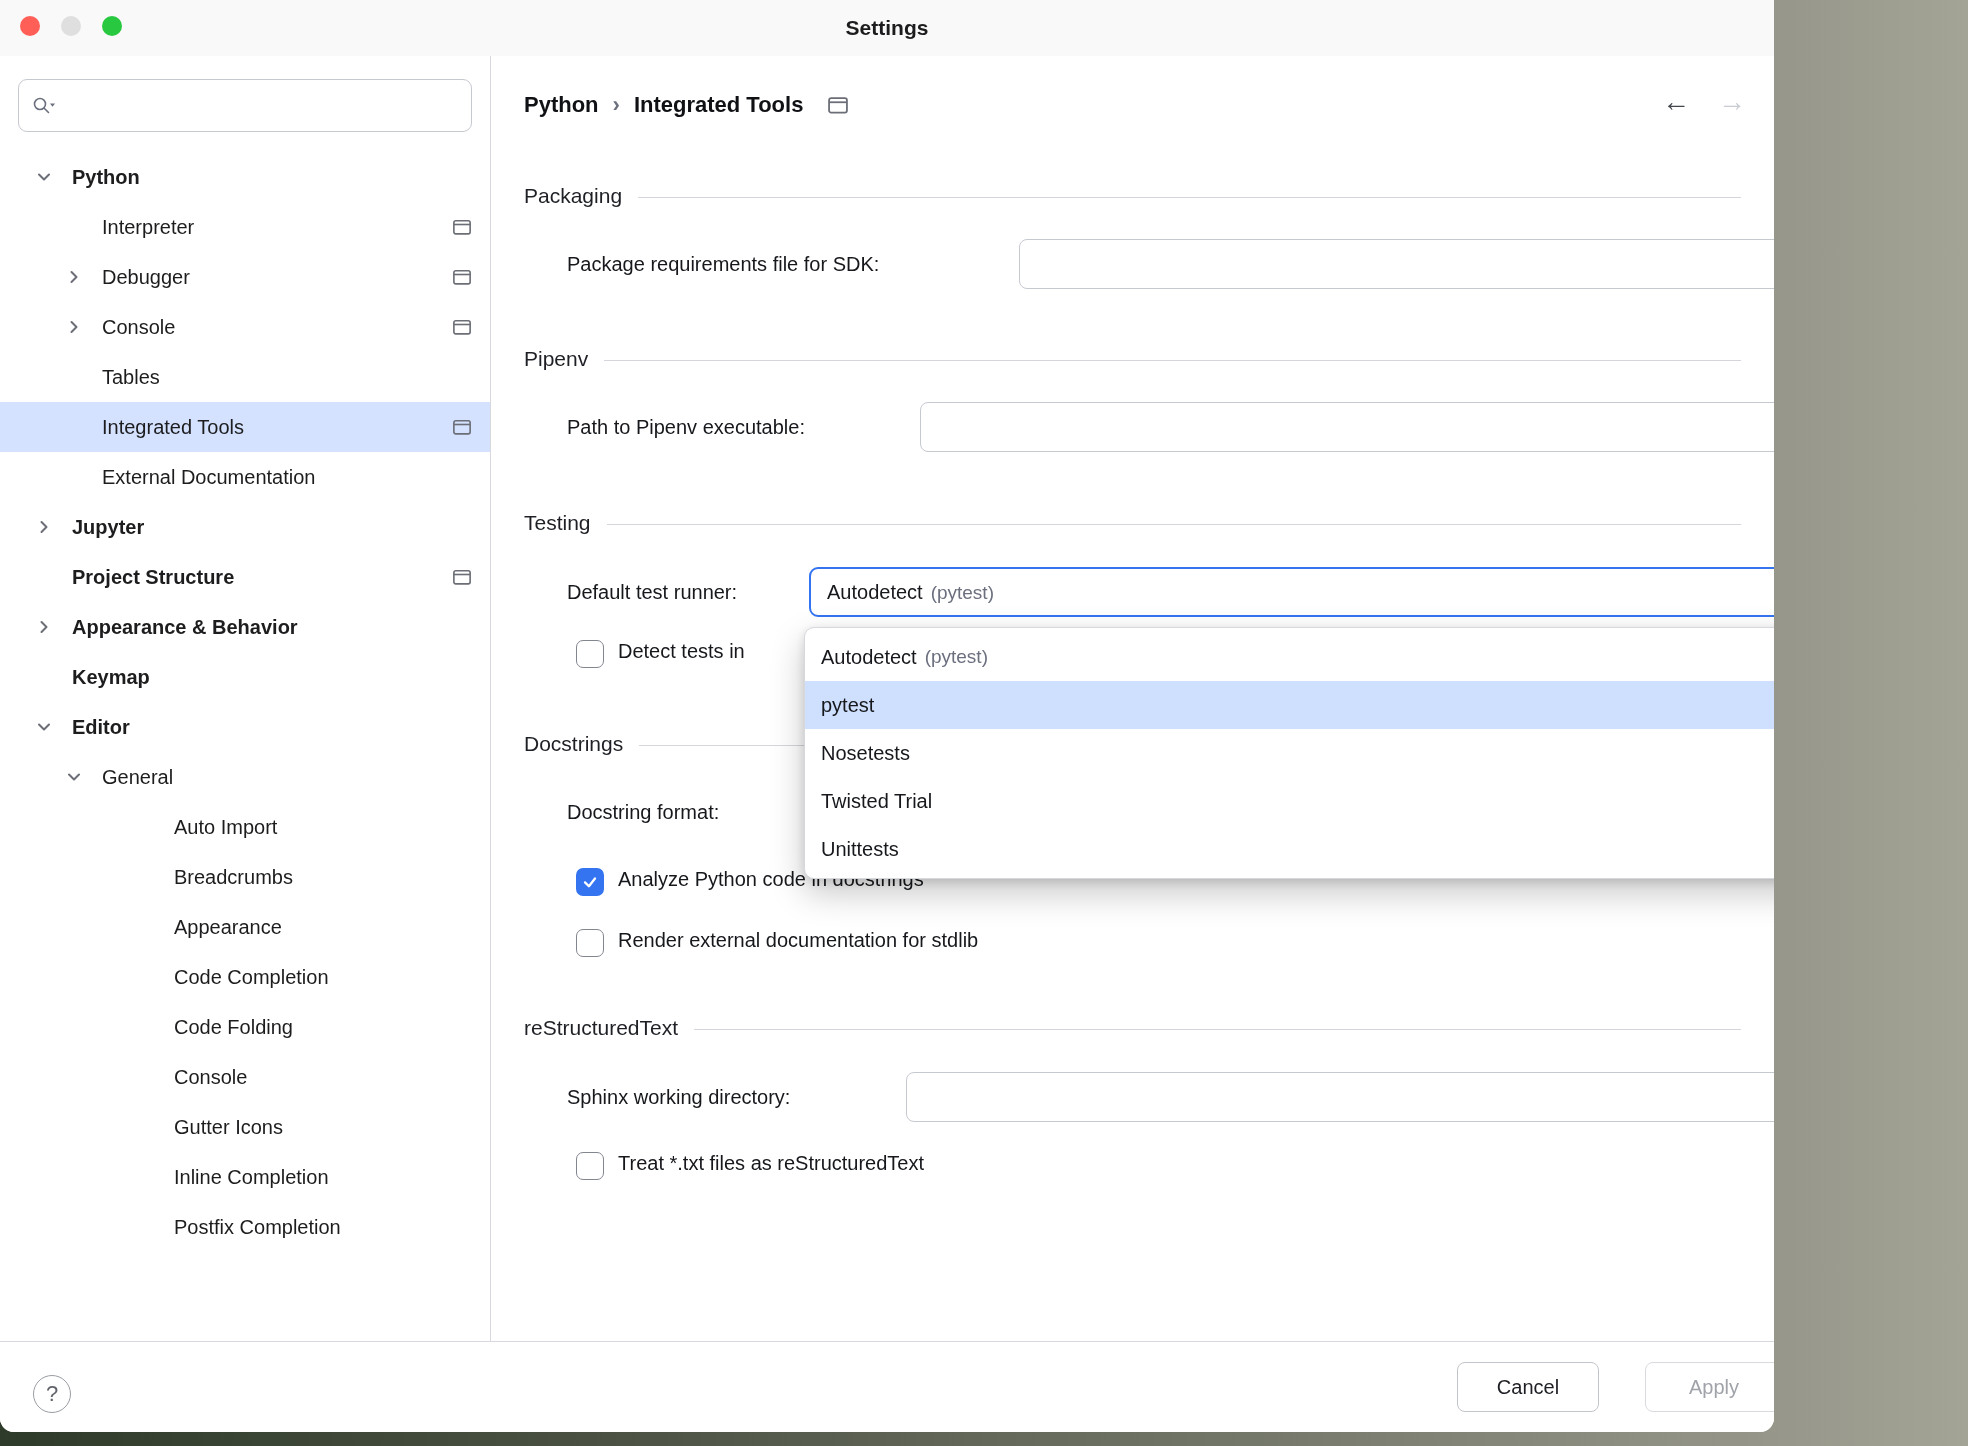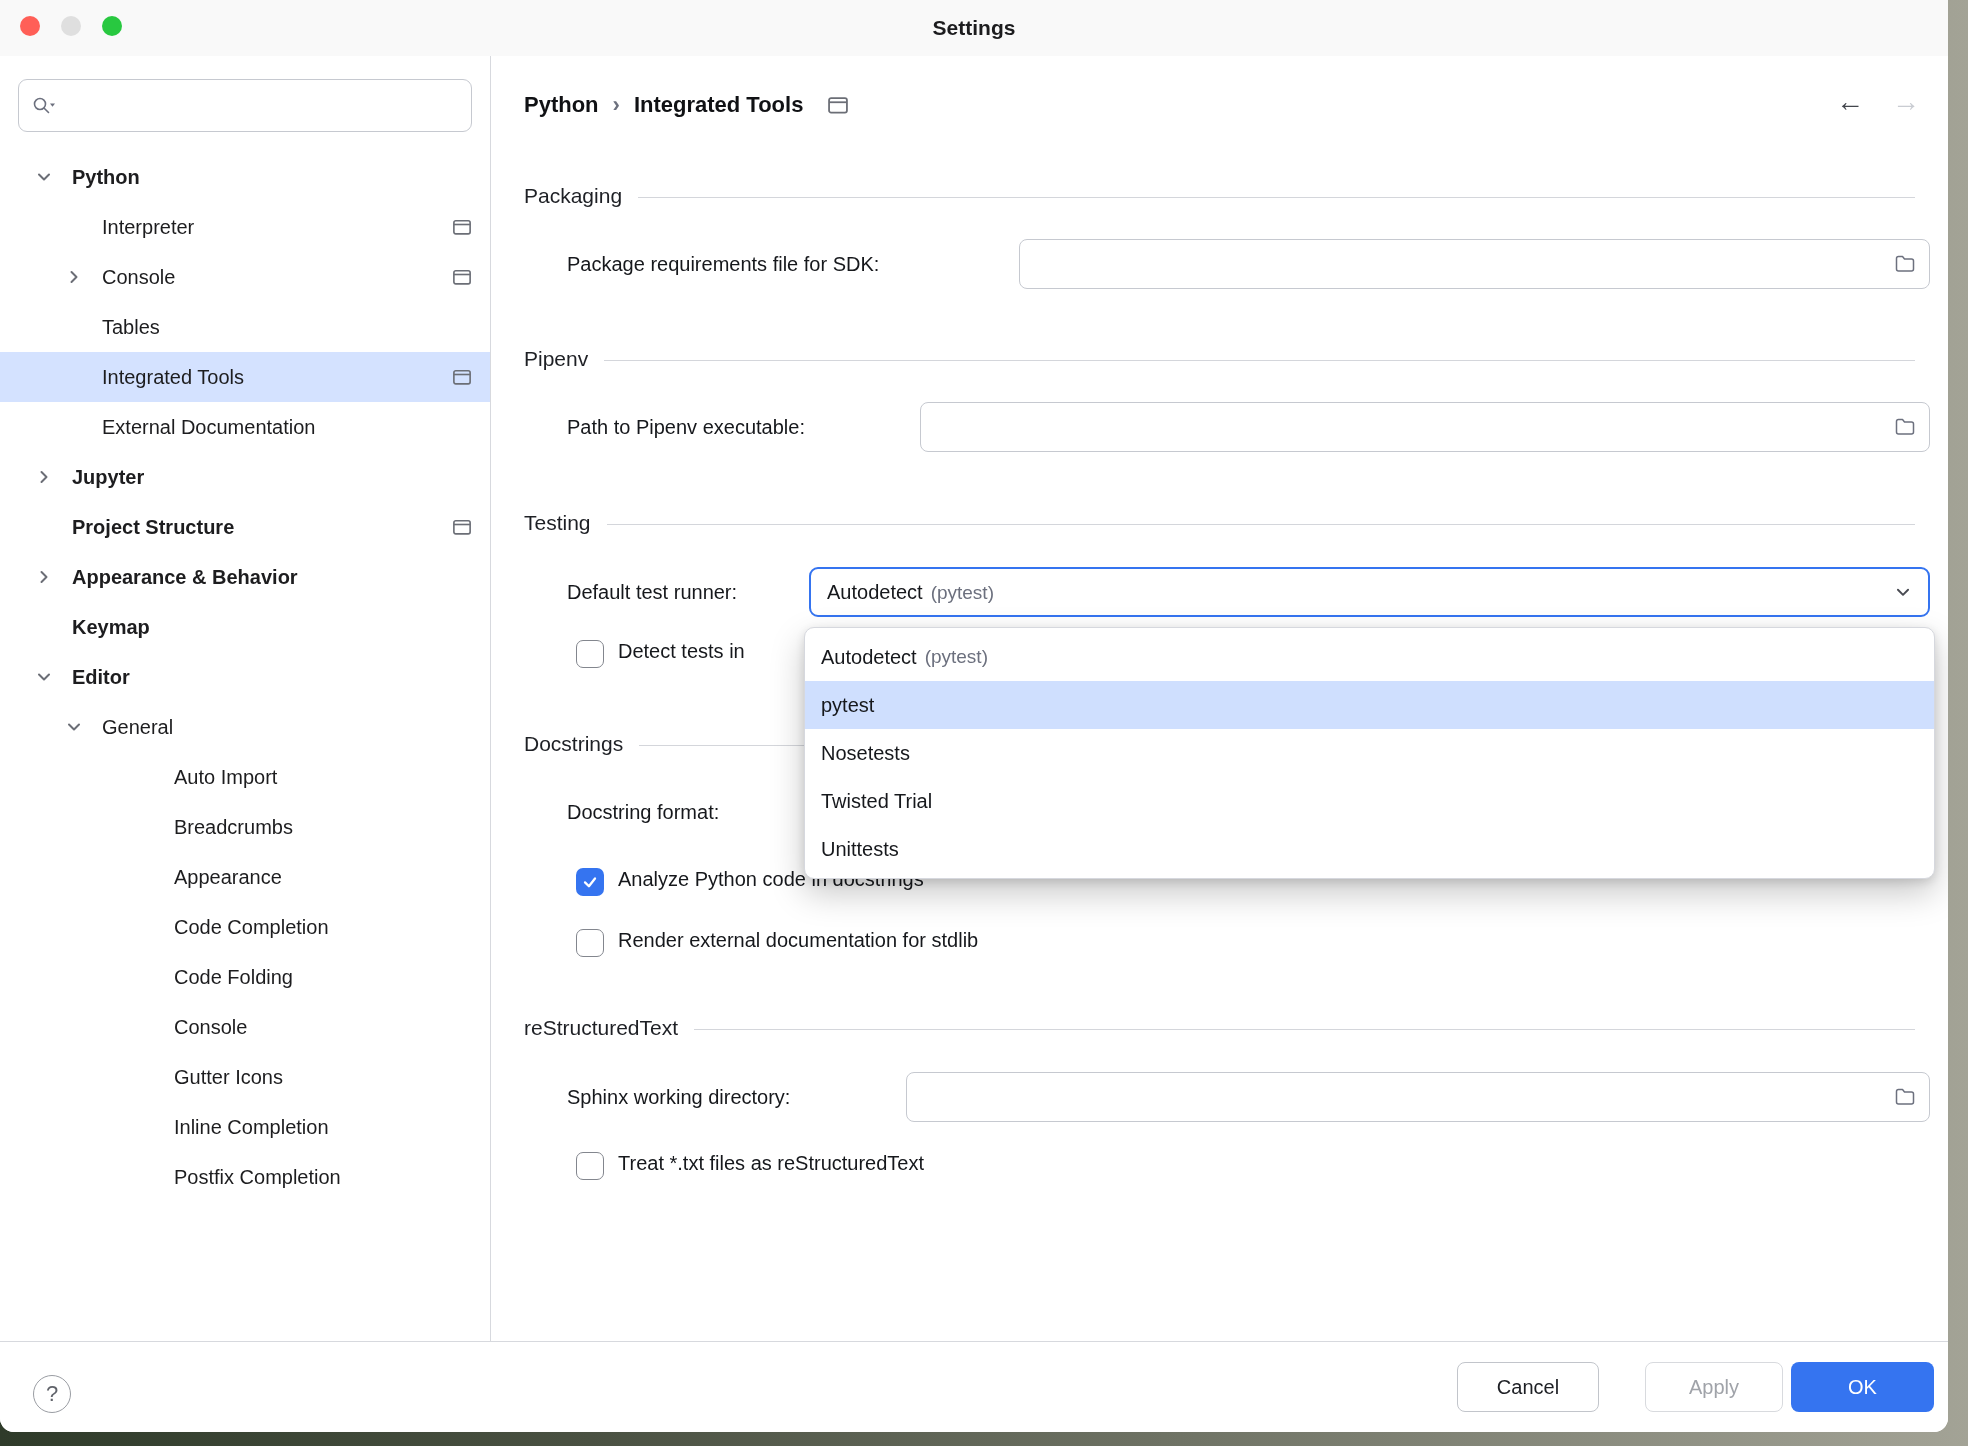--- a/index.html
+++ b/index.html
@@ -4,21 +4,21 @@
 <style>
   * { box-sizing: border-box; }
   html,body { margin:0; padding:0; }
   body {
     width:1968px; height:1446px; overflow:hidden;
     background: linear-gradient(90deg,#2f3b2a 0%,#4a5142 30%,#6f7365 60%,#a3a396 100%);
     font-family:"Liberation Sans", sans-serif;
     -webkit-font-smoothing:antialiased;
   }
   .window {
-    position:absolute; left:0; top:0; width:1948px; height:1432px;
+    position:absolute; left:0; top:0; width:1774px; height:1432px;
     background:#ffffff; border-radius:0 0 14px 14px; overflow:hidden;
   }
   
   .titlebar { position:absolute; left:0; top:0; width:100%; height:56px; background:#f9f9f9; }
   .traffic { position:absolute; left:20px; top:16px; display:flex; gap:21px; }
   .tl { width:20px; height:20px; border-radius:50%; display:block; }
   .tl.red   { background:#ff5f57; }
   .tl.gray  { background:#dfdfdf; }
   .tl.green { background:#28c840; }
   .wtitle { position:absolute; left:0; top:0; width:100%; height:56px; line-height:56px;
@@ -118,20 +118,32 @@
 
       <div class="trow lvl2">
         <span class="chev"></span>
         <span class="tlabel">Interpreter</span>
         <svg class="pg" viewBox="0 0 16 16">
             <rect x="1.5" y="3" width="13" height="10.5" rx="1.5" fill="none" stroke="#6b6e76" stroke-width="1.3"></rect>
             <line x1="1.5" y1="6" x2="14.5" y2="6" stroke="#6b6e76" stroke-width="1.3"></line>
           </svg>
       </div>
 
+      <div class="trow lvl2">
+        <span class="chev">
+            <svg class="cv" viewBox="0 0 16 16">
+              <path d="M6 4l4 4-4 4" fill="none" stroke="#6b6e76" stroke-width="1.6" stroke-linecap="round" stroke-linejoin="round"></path>
+            </svg>
+          </span>
+        <span class="tlabel">Debugger</span>
+        <svg class="pg" viewBox="0 0 16 16">
+            <rect x="1.5" y="3" width="13" height="10.5" rx="1.5" fill="none" stroke="#6b6e76" stroke-width="1.3"></rect>
+            <line x1="1.5" y1="6" x2="14.5" y2="6" stroke="#6b6e76" stroke-width="1.3"></line>
+          </svg>
+      </div>
 
       <div class="trow lvl2">
         <span class="chev">
             <svg class="cv" viewBox="0 0 16 16">
               <path d="M6 4l4 4-4 4" fill="none" stroke="#6b6e76" stroke-width="1.6" stroke-linecap="round" stroke-linejoin="round"></path>
             </svg>
           </span>
         <span class="tlabel">Console</span>
         <svg class="pg" viewBox="0 0 16 16">
             <rect x="1.5" y="3" width="13" height="10.5" rx="1.5" fill="none" stroke="#6b6e76" stroke-width="1.3"></rect>

